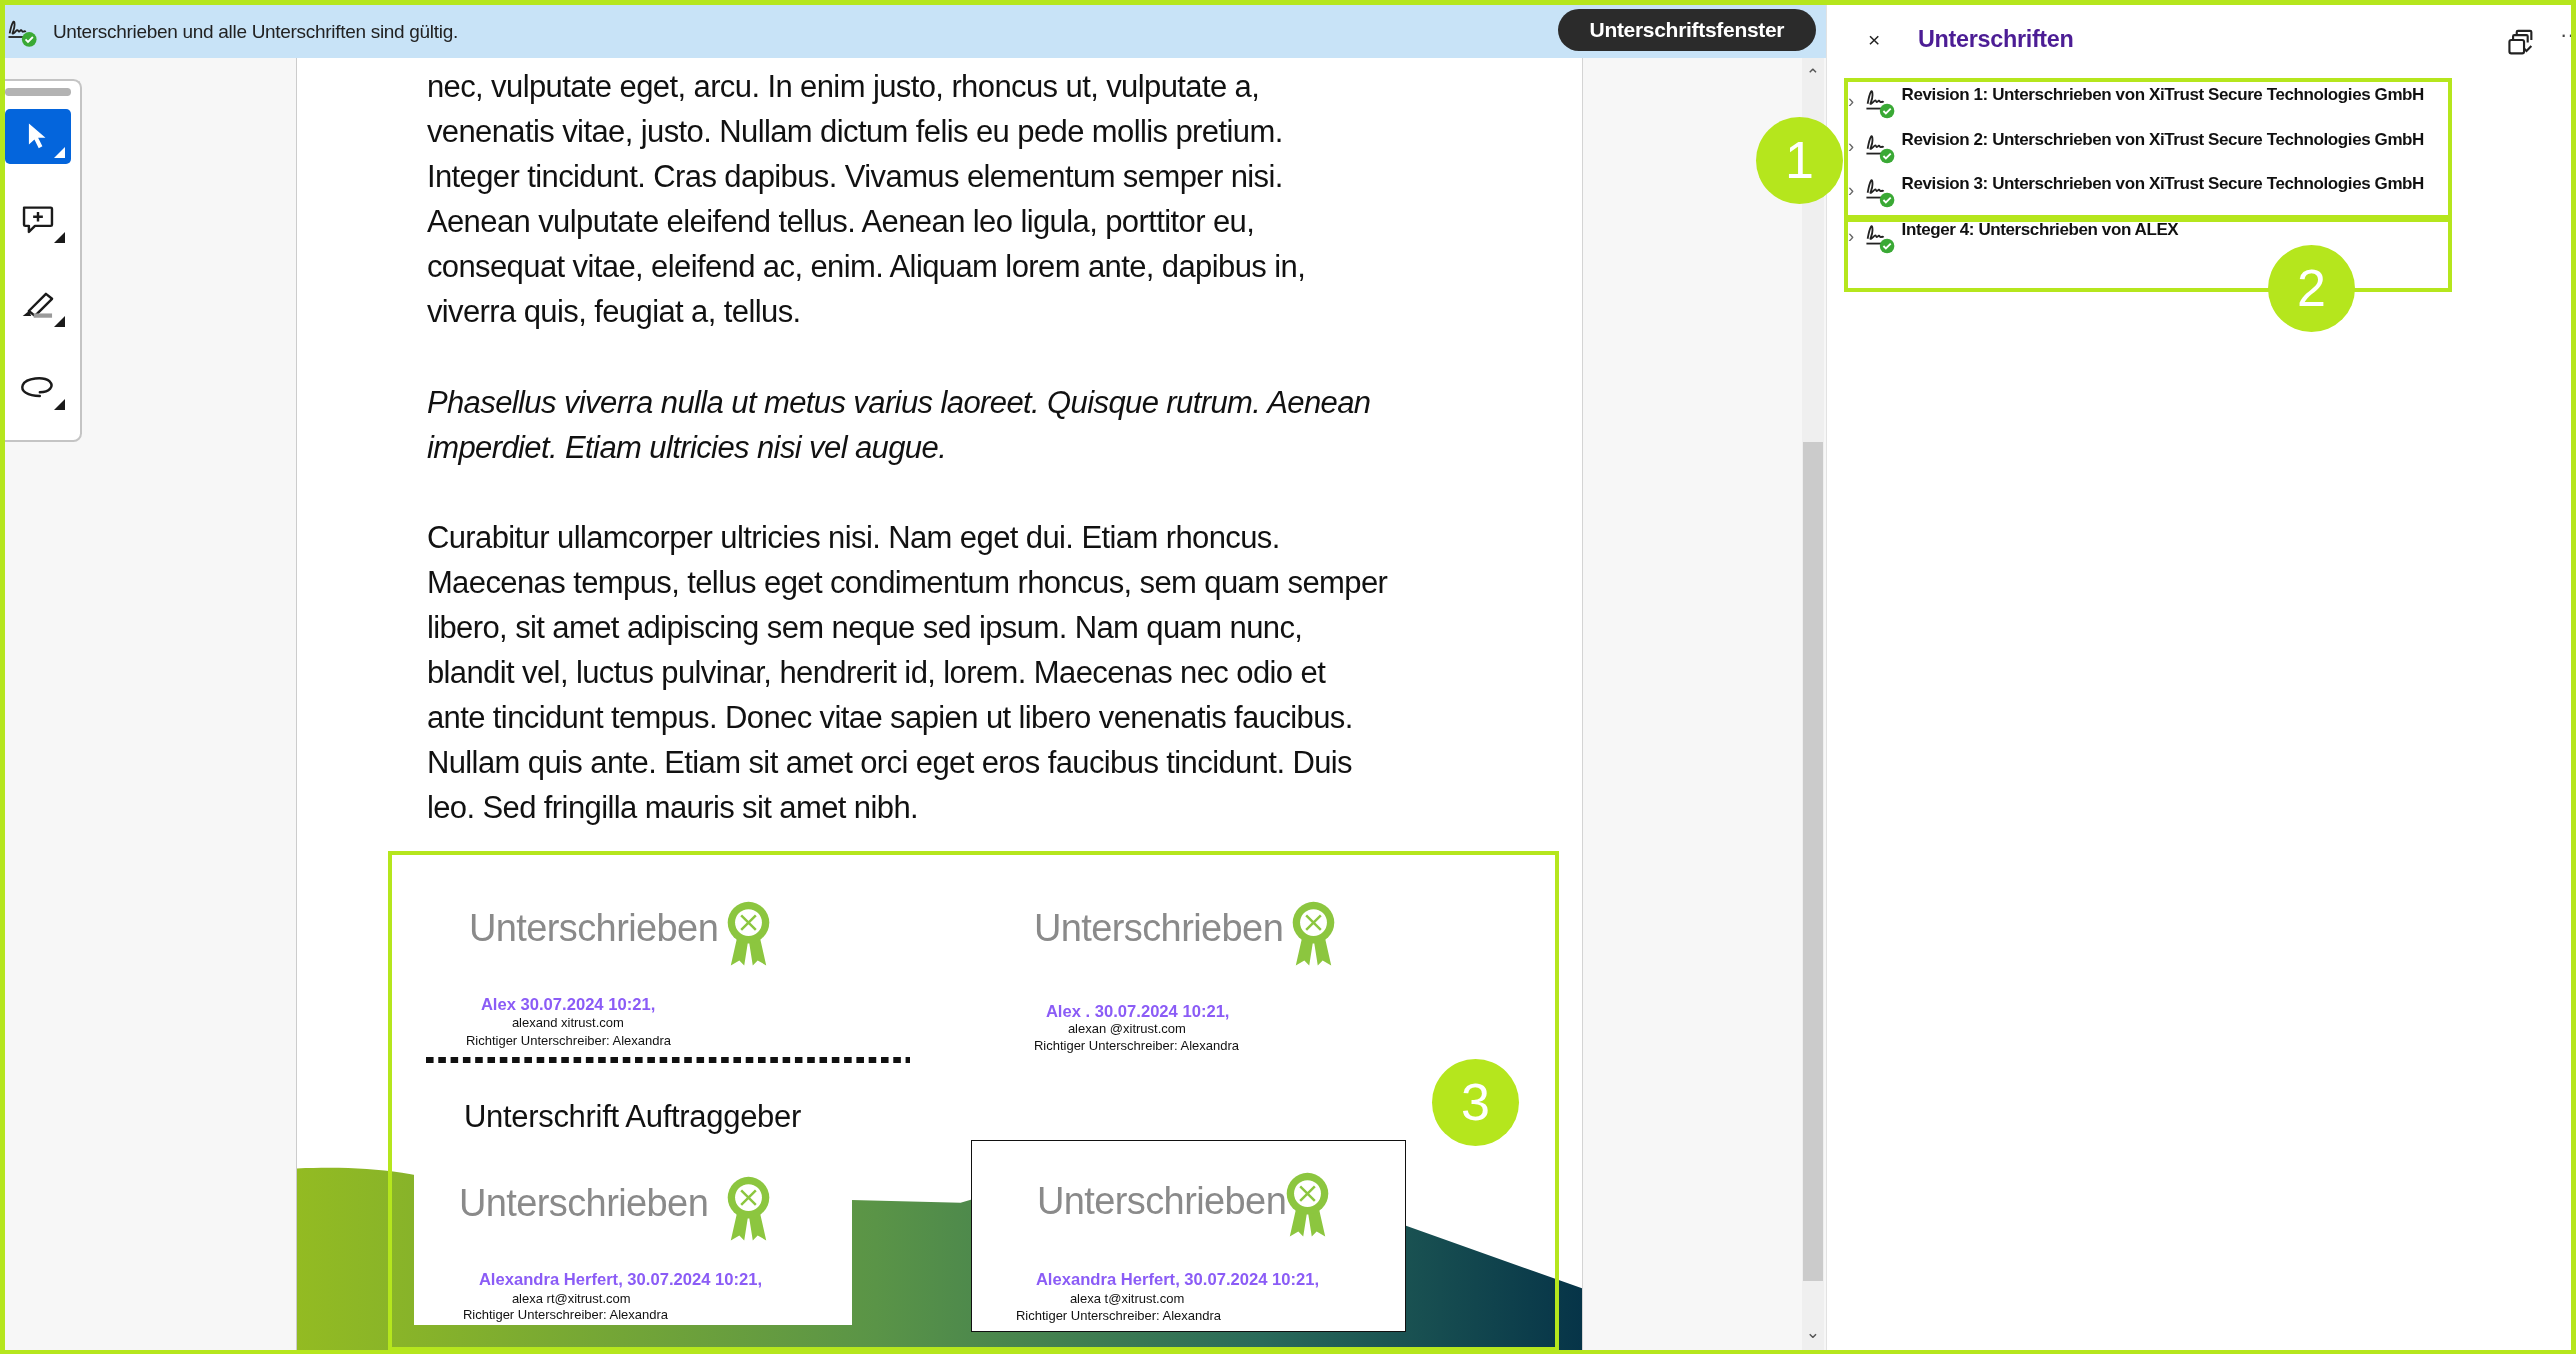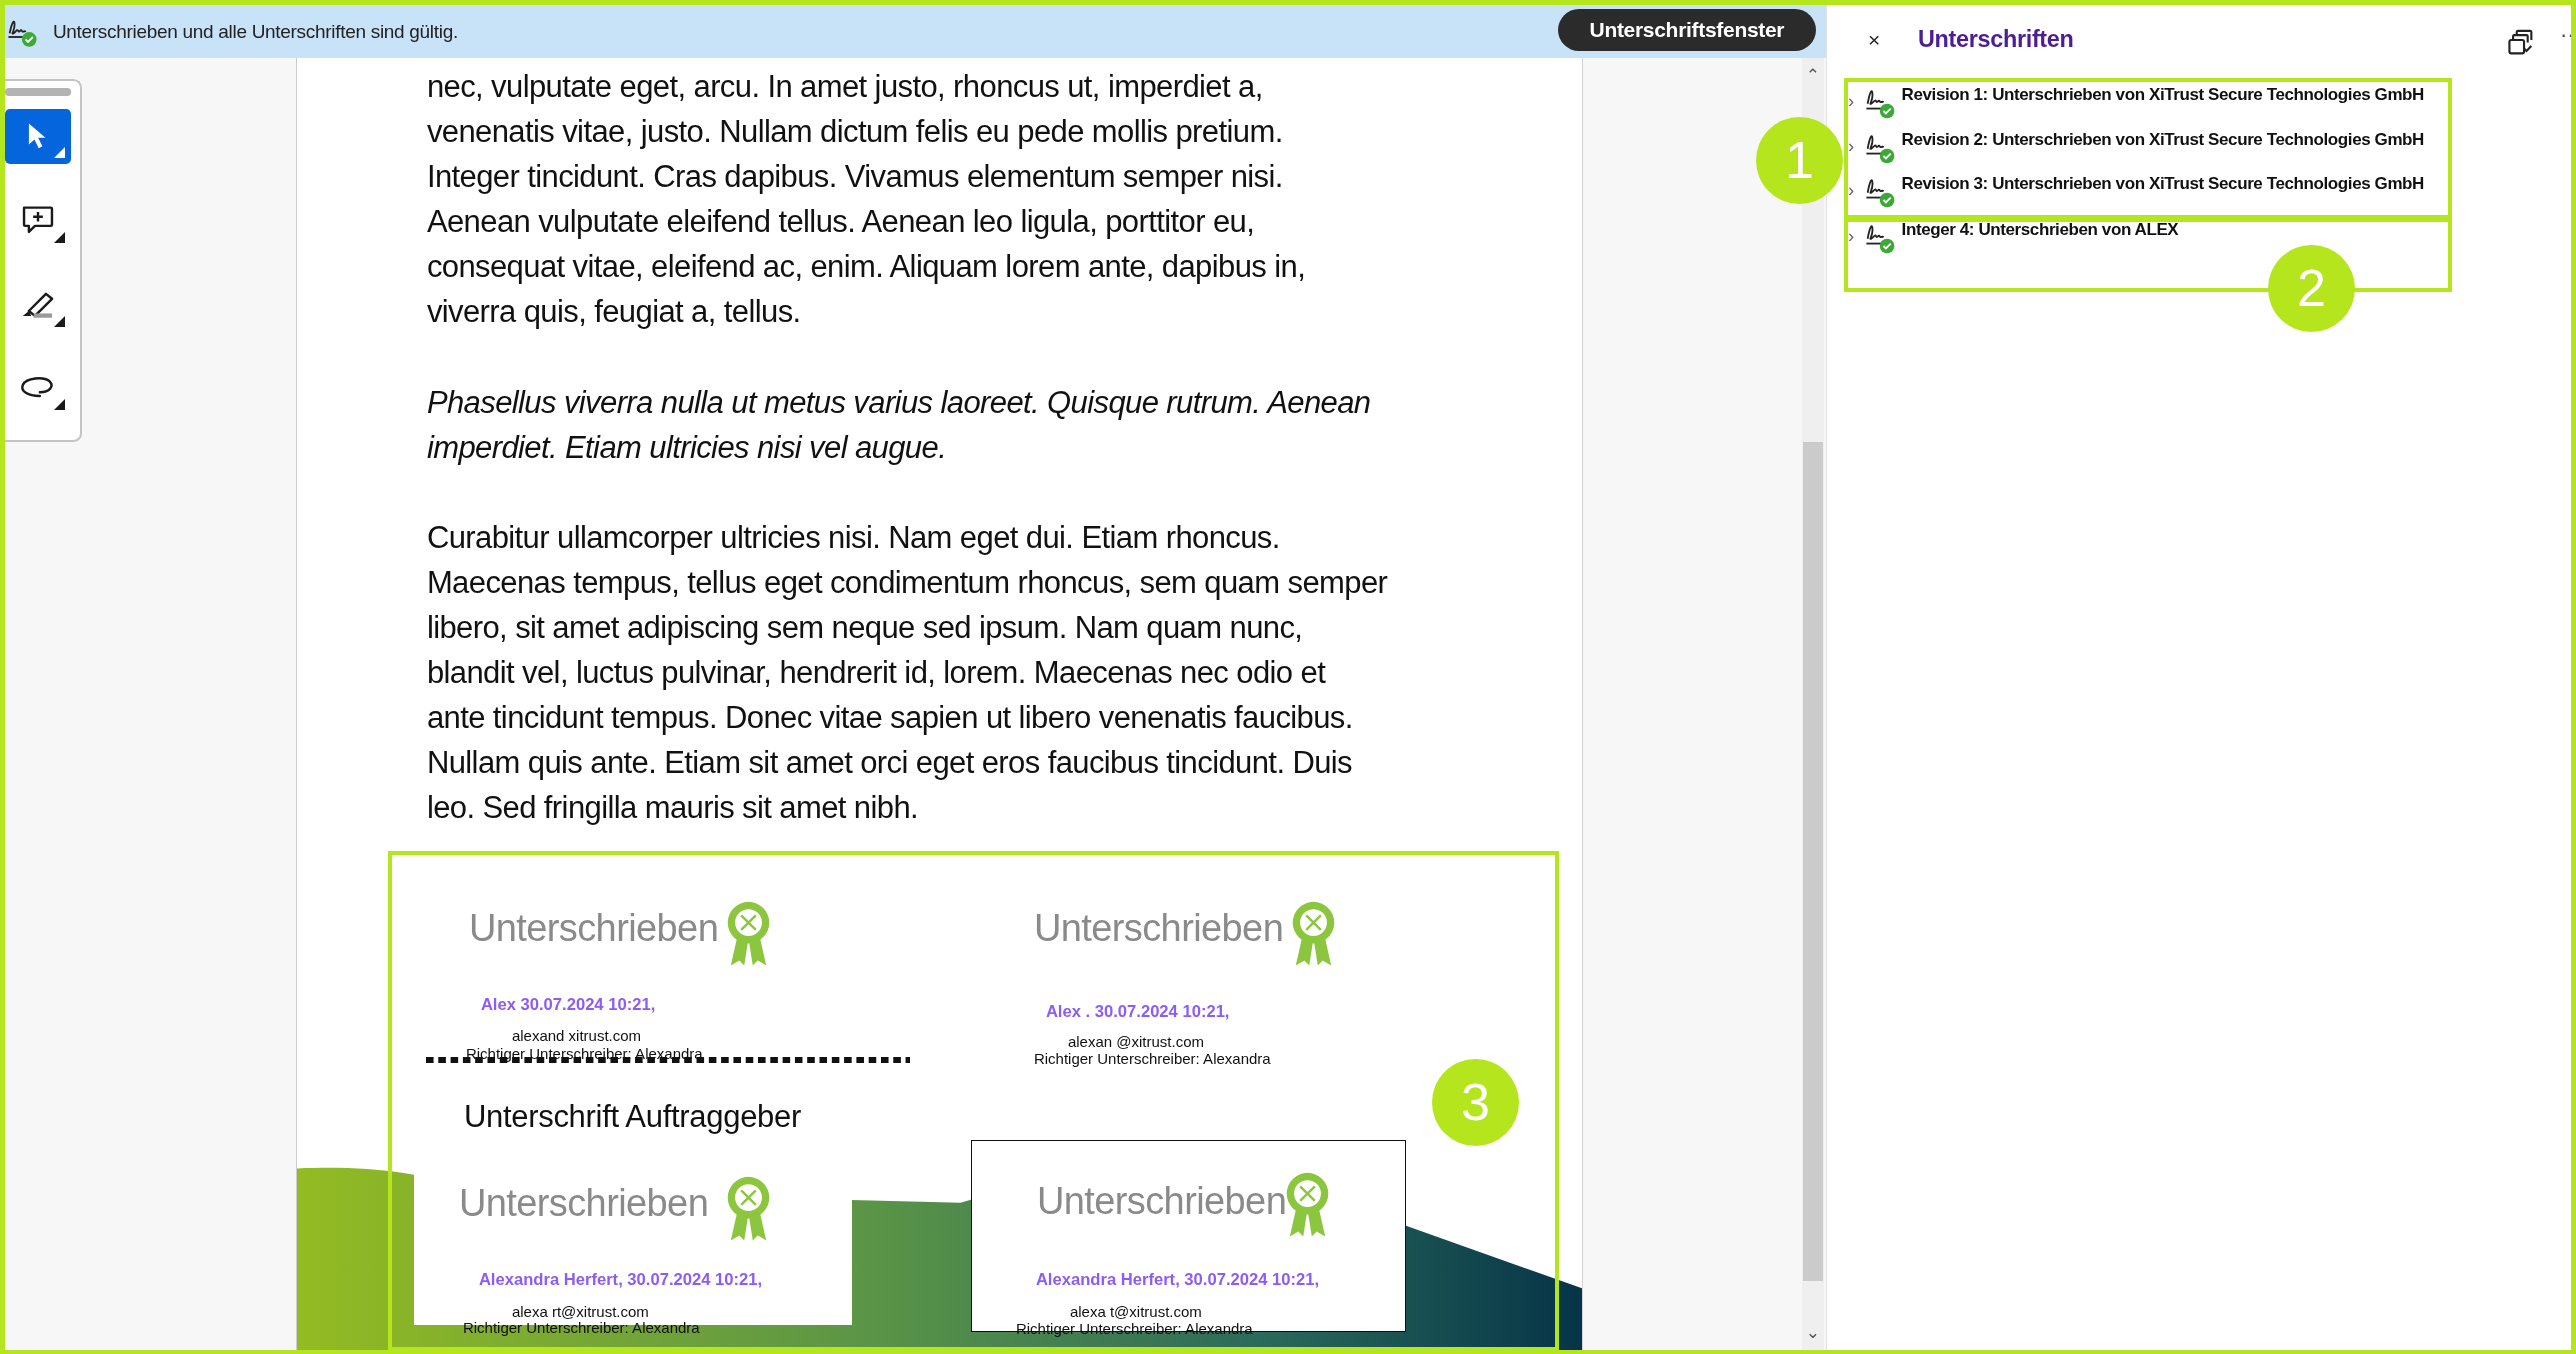--- a/index.html
+++ b/index.html
@@ -27,21 +27,21 @@
   .docview { position: absolute; left: 291px; top: 53px; width: 1286px; height: 1292px; background: #fff; border-left: 1.8px solid #ccc; overflow: hidden; }
   .para { position: absolute; left: 130px; width: 1106px; font-family: "Liberation Sans", sans-serif; font-size: 31px; line-height: 45px; color: #111; letter-spacing: -0.6px; }
   .para .line { display: block; white-space: nowrap; }
 
   .wave { position: absolute; left: 0; bottom: 0; width: 1286px; height: 184px; }
 
   .sigfield { position: absolute; background: #fff; }
   .sigfield .stamp { position: absolute; font-size: 38px; color: #8a8a8a; font-weight: normal; letter-spacing: -0.6px; }
   .sigfield .seal { position: absolute; width: 55px; height: 68px; }
   .sigfield .l1 { position: absolute; font-size: 16.6px; font-weight: bold; color: #8b5cf6; white-space: nowrap; }
-  .sigfield .l2, .sigfield .l3 { position: absolute; font-size: 15px; color: #111; white-space: nowrap; margin-top: 12px; }
+  .sigfield .l2, .sigfield .l3 { position: absolute; font-size: 13px; color: #111; white-space: nowrap; }
   .dotted-line { position: absolute; height: 6.1px; background-image: linear-gradient(to right, #111 60%, transparent 60%); background-size: 12.3px 6.1px; }
   .sig-caption { position: absolute; font-size: 31px; color: #111; letter-spacing: -0.3px; margin-top: 28px; }
 
   
   .grayarea { position: absolute; left: 1577px; top: 53px; width: 245px; height: 1292px; background: #f7f7f7; border-left: 1.8px solid #d4d4d4; }
   .vscroll { position: absolute; left: 1797px; top: 53px; width: 22px; height: 1292px; background: #efefef; }
   .vscroll .up, .vscroll .down { position: absolute; left: 0; width: 22px; height: 24.6px; display: flex; align-items: center; justify-content: center; color: #555; font-size: 17px; }
   .vscroll .up { top: 4.9px; }
   .vscroll .down { bottom: 4.9px; }
   .vscroll .thumb { position: absolute; left: 1.2px; top: 384px; width: 19.7px; height: 839px; background: #cbcbcb; }
@@ -108,21 +108,21 @@
         <svg width="38" height="28" viewBox="0 0 62 46">
           <path d="M34 30 C50 30, 58 20, 50 12 C40 4, 12 6, 6 18 C2 28, 14 36, 34 36" stroke="#1a1a1a" stroke-width="4" fill="none" stroke-linecap="round"></path>
         </svg>
         <span class="corner"></span>
       </div>
     </div>
   </div>
 
   <div class="docview">
     <div class="para" style="top:6.1px;">
-      <span class="line">nec, vulputate eget, arcu. In amet justo, rhoncus ut, imperdiet a,</span>
+      <span class="line">nec, vulputate eget, arcu. In enim justo, rhoncus ut, vulputate a,</span>
       <span class="line">venenatis vitae, justo. Nullam dictum felis eu pede mollis pretium.</span>
       <span class="line">Integer tincidunt. Cras dapibus. Vivamus elementum semper nisi.</span>
       <span class="line">Aenean vulputate eleifend tellus. Aenean leo ligula, porttitor eu,</span>
       <span class="line">consequat vitae, eleifend ac, enim. Aliquam lorem ante, dapibus in,</span>
       <span class="line">viverra quis, feugiat a, tellus.</span>
     </div>
     <div class="para" style="top:322px;font-style:italic;">
       <span class="line">Phasellus viverra nulla ut metus varius laoreet. Quisque rutrum. Aenean</span>
       <span class="line">imperdiet. Etiam ultricies nisi vel augue.</span>
     </div>

